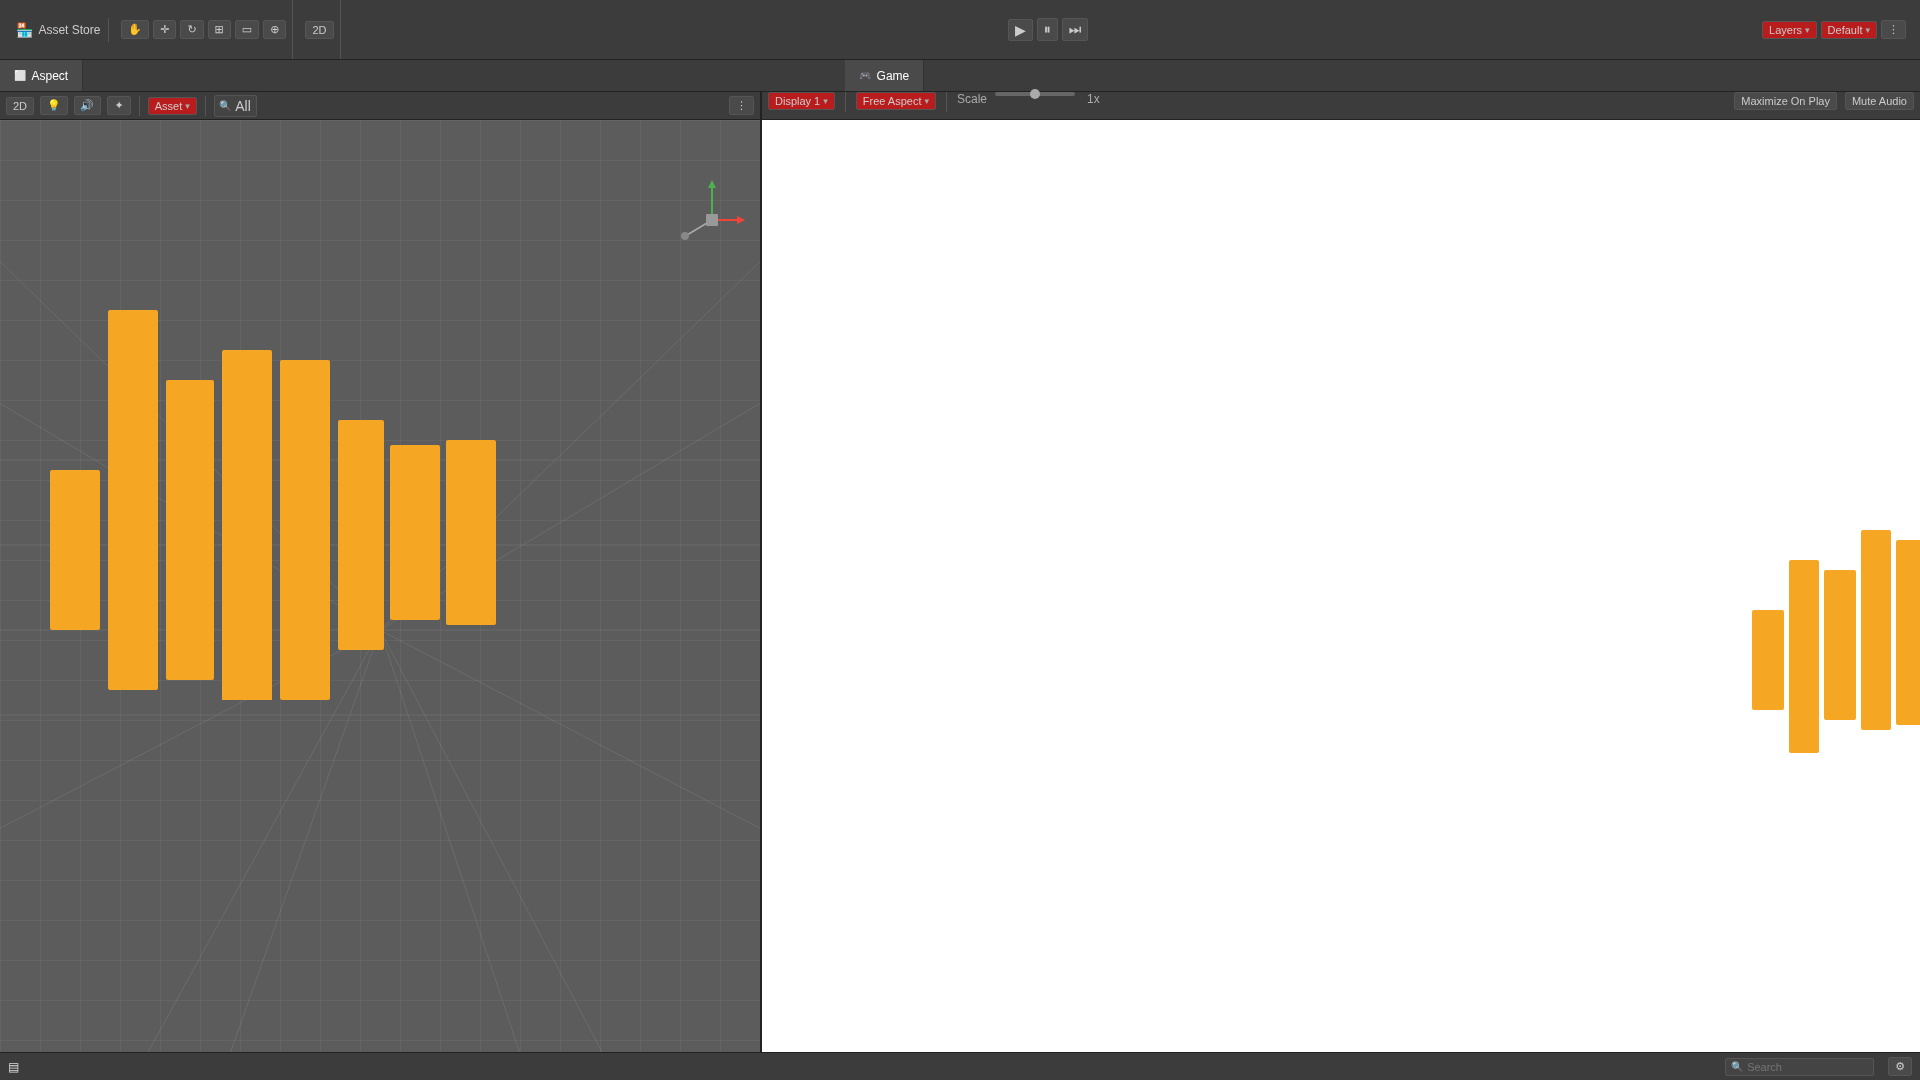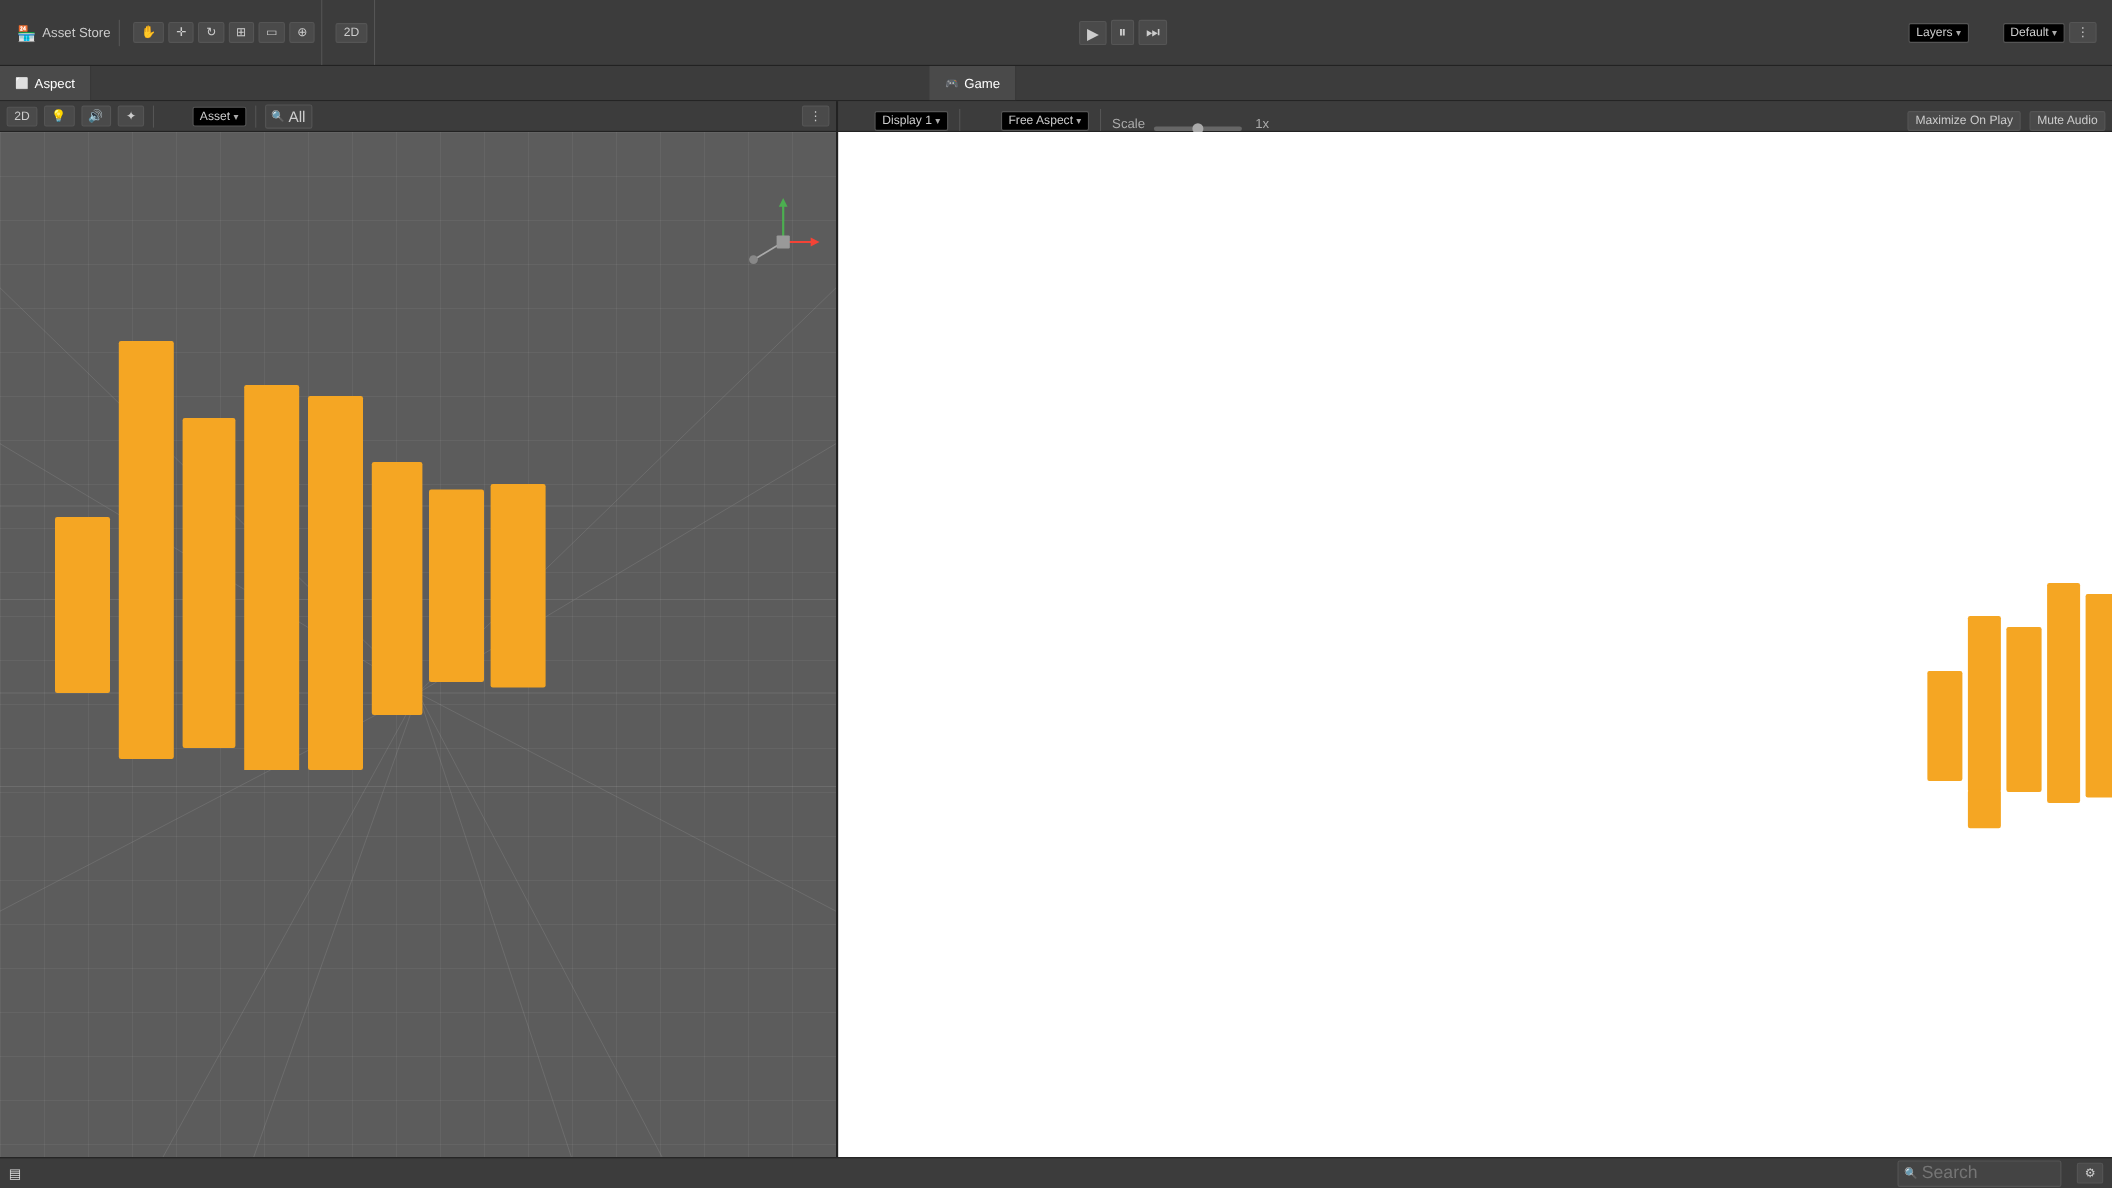--- a/index.html
+++ b/index.html
@@ -109,21 +109,21 @@
     .game-view {
       flex: 1;
       display: flex;
       flex-direction: column;
     }
 
     .game-toolbar {
       height: 28px;
       background: #3c3c3c;
       display: flex;
-      align-items: flex-end;
+      align-items: flex-start;
       padding: 0 6px;
       gap: 8px;
       border-bottom: 1px solid #222;
     }
 
     .game-canvas {
       flex: 1;
       background: #ffffff;
       position: relative;
       overflow: hidden;
@@ -149,31 +149,30 @@
       padding: 2px 6px;
       font-size: 11px;
       cursor: pointer;
       white-space: nowrap;
       display: flex;
       align-items: center;
       gap: 3px;
     }
 
     .tb-dropdown {
-      background: #000000;
+      background: #b91c1c;
       border: 1px solid #555;
       border-radius: 2px;
       color: #ccc;
       padding: 2px 6px;
       font-size: 11px;
       cursor: pointer;
       display: flex;
       align-items: center;
       gap: 3px;
-      margin-left: 27px;
     }
 
     .tb-dropdown::after {
       content: '▾';
       font-size: 9px;
       color: #aaa;
     }
 
     .separator {
       width: 1px;
@@ -396,16 +395,16 @@
         <rect x="37" y="218" width="30" height="35" rx="2" fill="#f5a623"></rect>
       </svg>
     </div>
   </div>
 </div>
 
 <div class="bottom-bar" style="position:fixed;bottom:0;left:0;right:0;">
   <span style="font-size:12px;">▤</span>
   <div style="display:flex;align-items:center;gap:3px;margin-left:auto;background:#444;border:1px solid #555;border-radius:2px;padding:2px 6px;">
     <span style="font-size:10px;">🔍</span>
-    <input type="text" style="background: transparent; border: none; color: rgb(204, 204, 204); font-size: 16px; outline: none; width: 120px;" placeholder="Search">
+    <input type="text" style="background: transparent; border: none; color: rgb(204, 204, 204); font-size: 11px; outline: none; width: 120px;" placeholder="Search">
   </div>
   <button class="tb-btn" style="margin-left:8px;">⚙</button>
 </div>
 
 </body></html>

